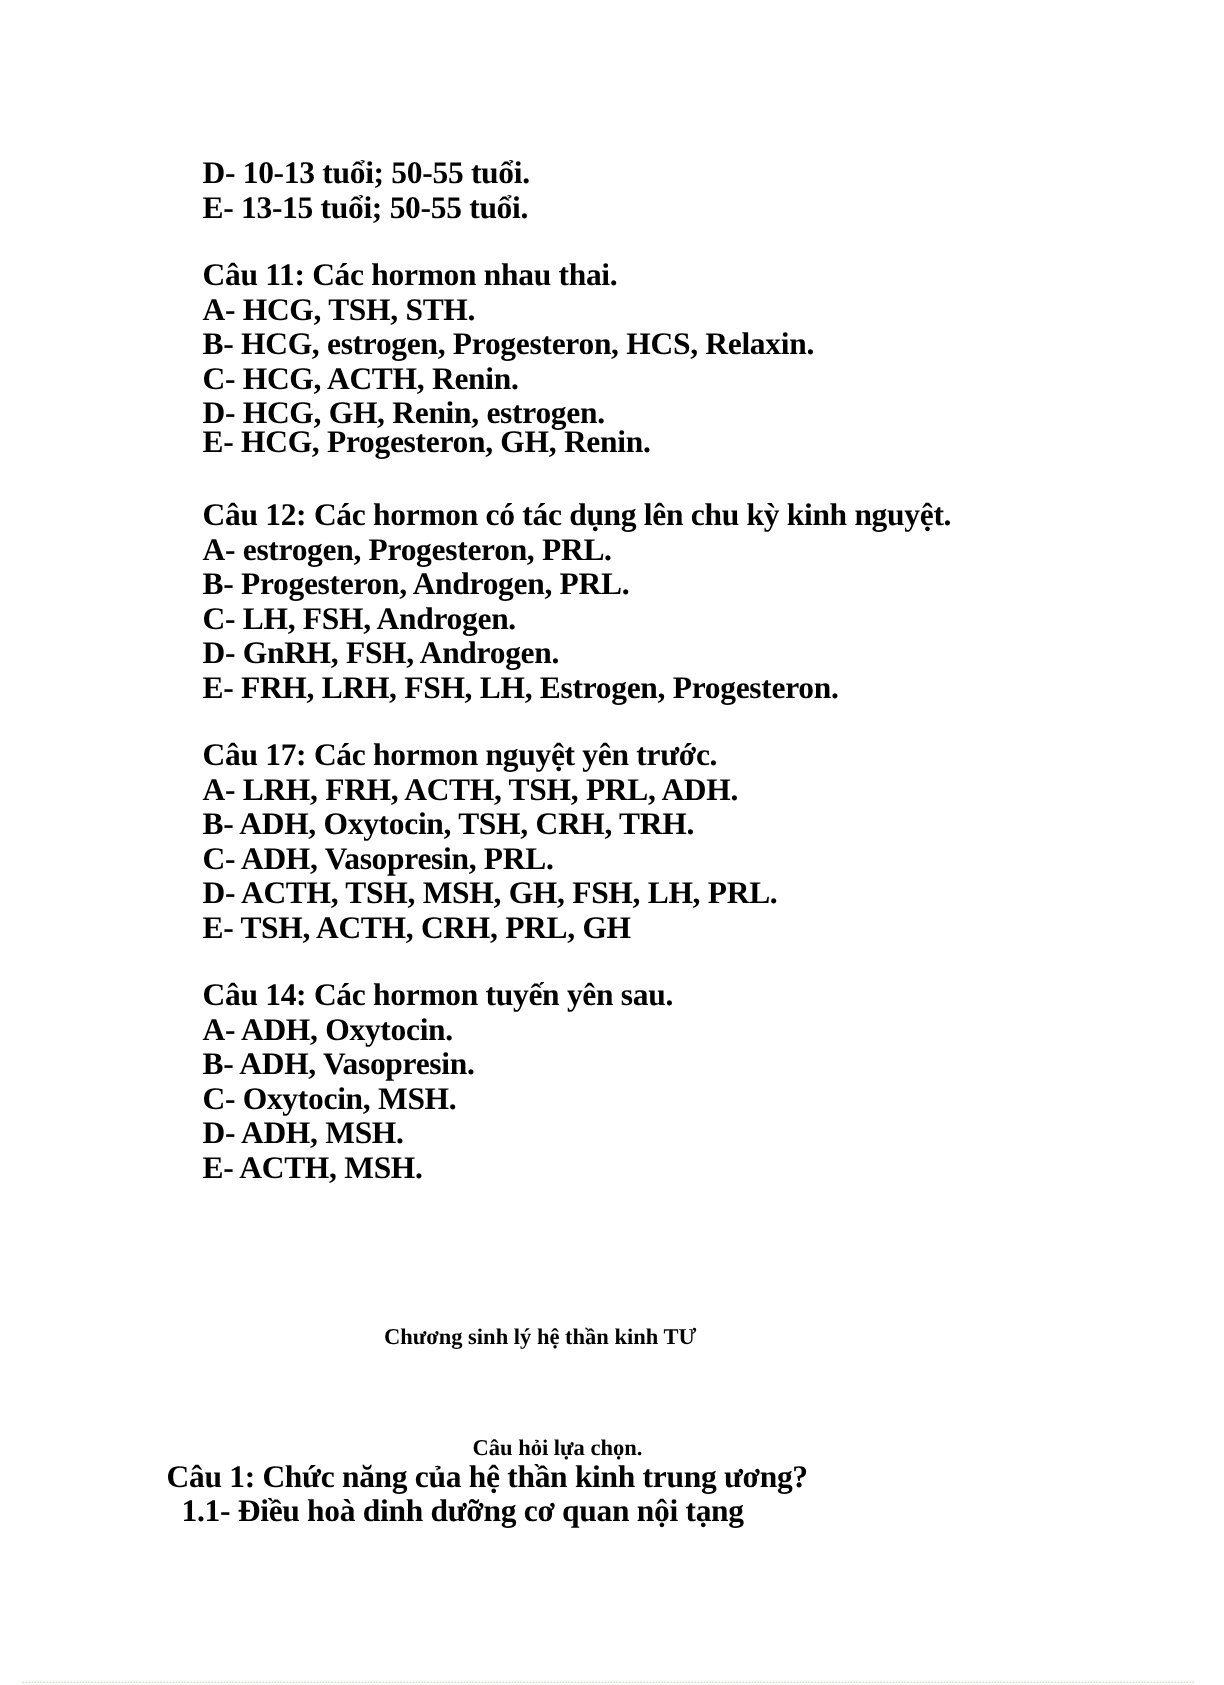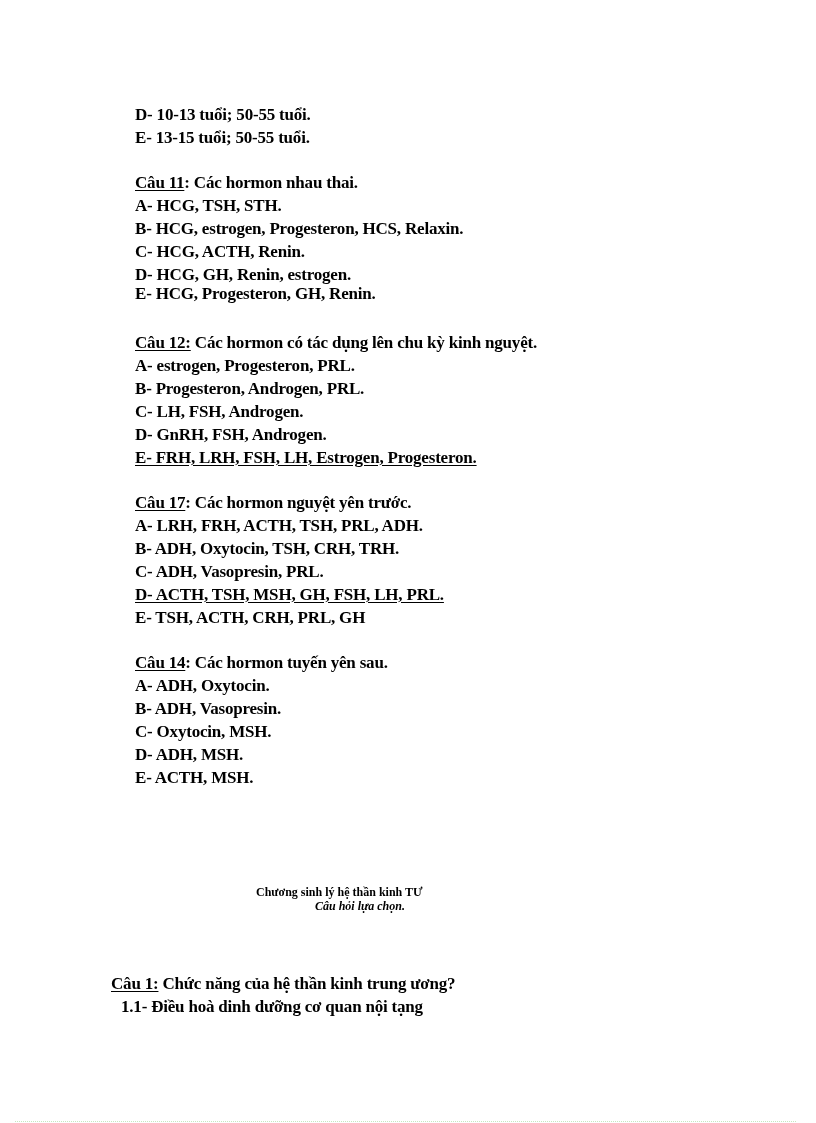--- a/index.html
+++ b/index.html
@@ -1,20 +1,20 @@
 <!DOCTYPE html>
 <html><head>
 <meta charset="utf-8">
 <style>
   html, body { margin:0; padding:0; background:#ffffff; }
   body { width:816px; height:1123px; position:relative; overflow:hidden;
          font-family:"Liberation Serif", "DejaVu Serif", serif; color:#000; }
-  .line { position:absolute; left:135px; font-weight:bold; font-size:17px; line-height:20px; white-space:nowrap; letter-spacing:-0.2px; }
-  .u { text-decoration:underline; text-underline-offset:2px; }
-  .center { position:absolute; font-weight:bold; font-size:12px; line-height:20px; white-space:nowrap; }
+  .line { position:absolute; left:135px; font-weight:bold; font-size:21px; line-height:20px; white-space:nowrap; letter-spacing:-0.2px; }
+  .u { text-underline-offset:2px; }
+  .center { position:absolute; font-weight:bold; font-size:15px; line-height:20px; white-space:nowrap; }
   .dotted { position:absolute; left:15px; right:20px; top:1121px; border-top:1px dotted #c8e6c0; }
 </style>
 </head>
 <body>
 
 <div class="line" style="top:105px">
   <span>D-</span><span> 10-13 tuổi;  50-55 tuổi.</span>
 </div>
 <div class="line" style="top:128px">
   <span>E-</span><span> 13-15 tuổi;  50-55 tuổi.</span>
@@ -50,20 +50,20 @@
 <div class="line" style="top:653px">
   <span class="u">Câu 14</span><span>:</span><span> Các hormon tuyến yên sau.</span>
 </div>
 <div class="line" style="top:676px">A- ADH, Oxytocin.</div>
 <div class="line" style="top:699px">B- ADH, Vasopresin.</div>
 <div class="line" style="top:722px">C- Oxytocin, MSH.</div>
 <div class="line" style="top:745px">D- ADH, MSH.</div>
 <div class="line" style="top:768px">E- ACTH, MSH.</div>
 
 <div class="center" style="top:882px; left:256px;">Chương sinh lý hệ thần kinh TƯ</div>
-<div class="center" style="top:896px; left:315px;font-style:italic;">Câu hỏi lựa chọn.</div>
+<div class="center" style="top:956px; left:315px;">Câu hỏi lựa chọn.</div>
 
 <div class="line" style="top:974px; left:111px;">
   <span class="u">Câu 1:</span><span> Chức năng của hệ thần kinh trung ương?</span>
 </div>
 <div class="line" style="top:997px; left:121px;">1.1- Điều hoà dinh  dưỡng cơ quan nội tạng</div>
 
 <div class="dotted"></div>
 
 </body></html>

